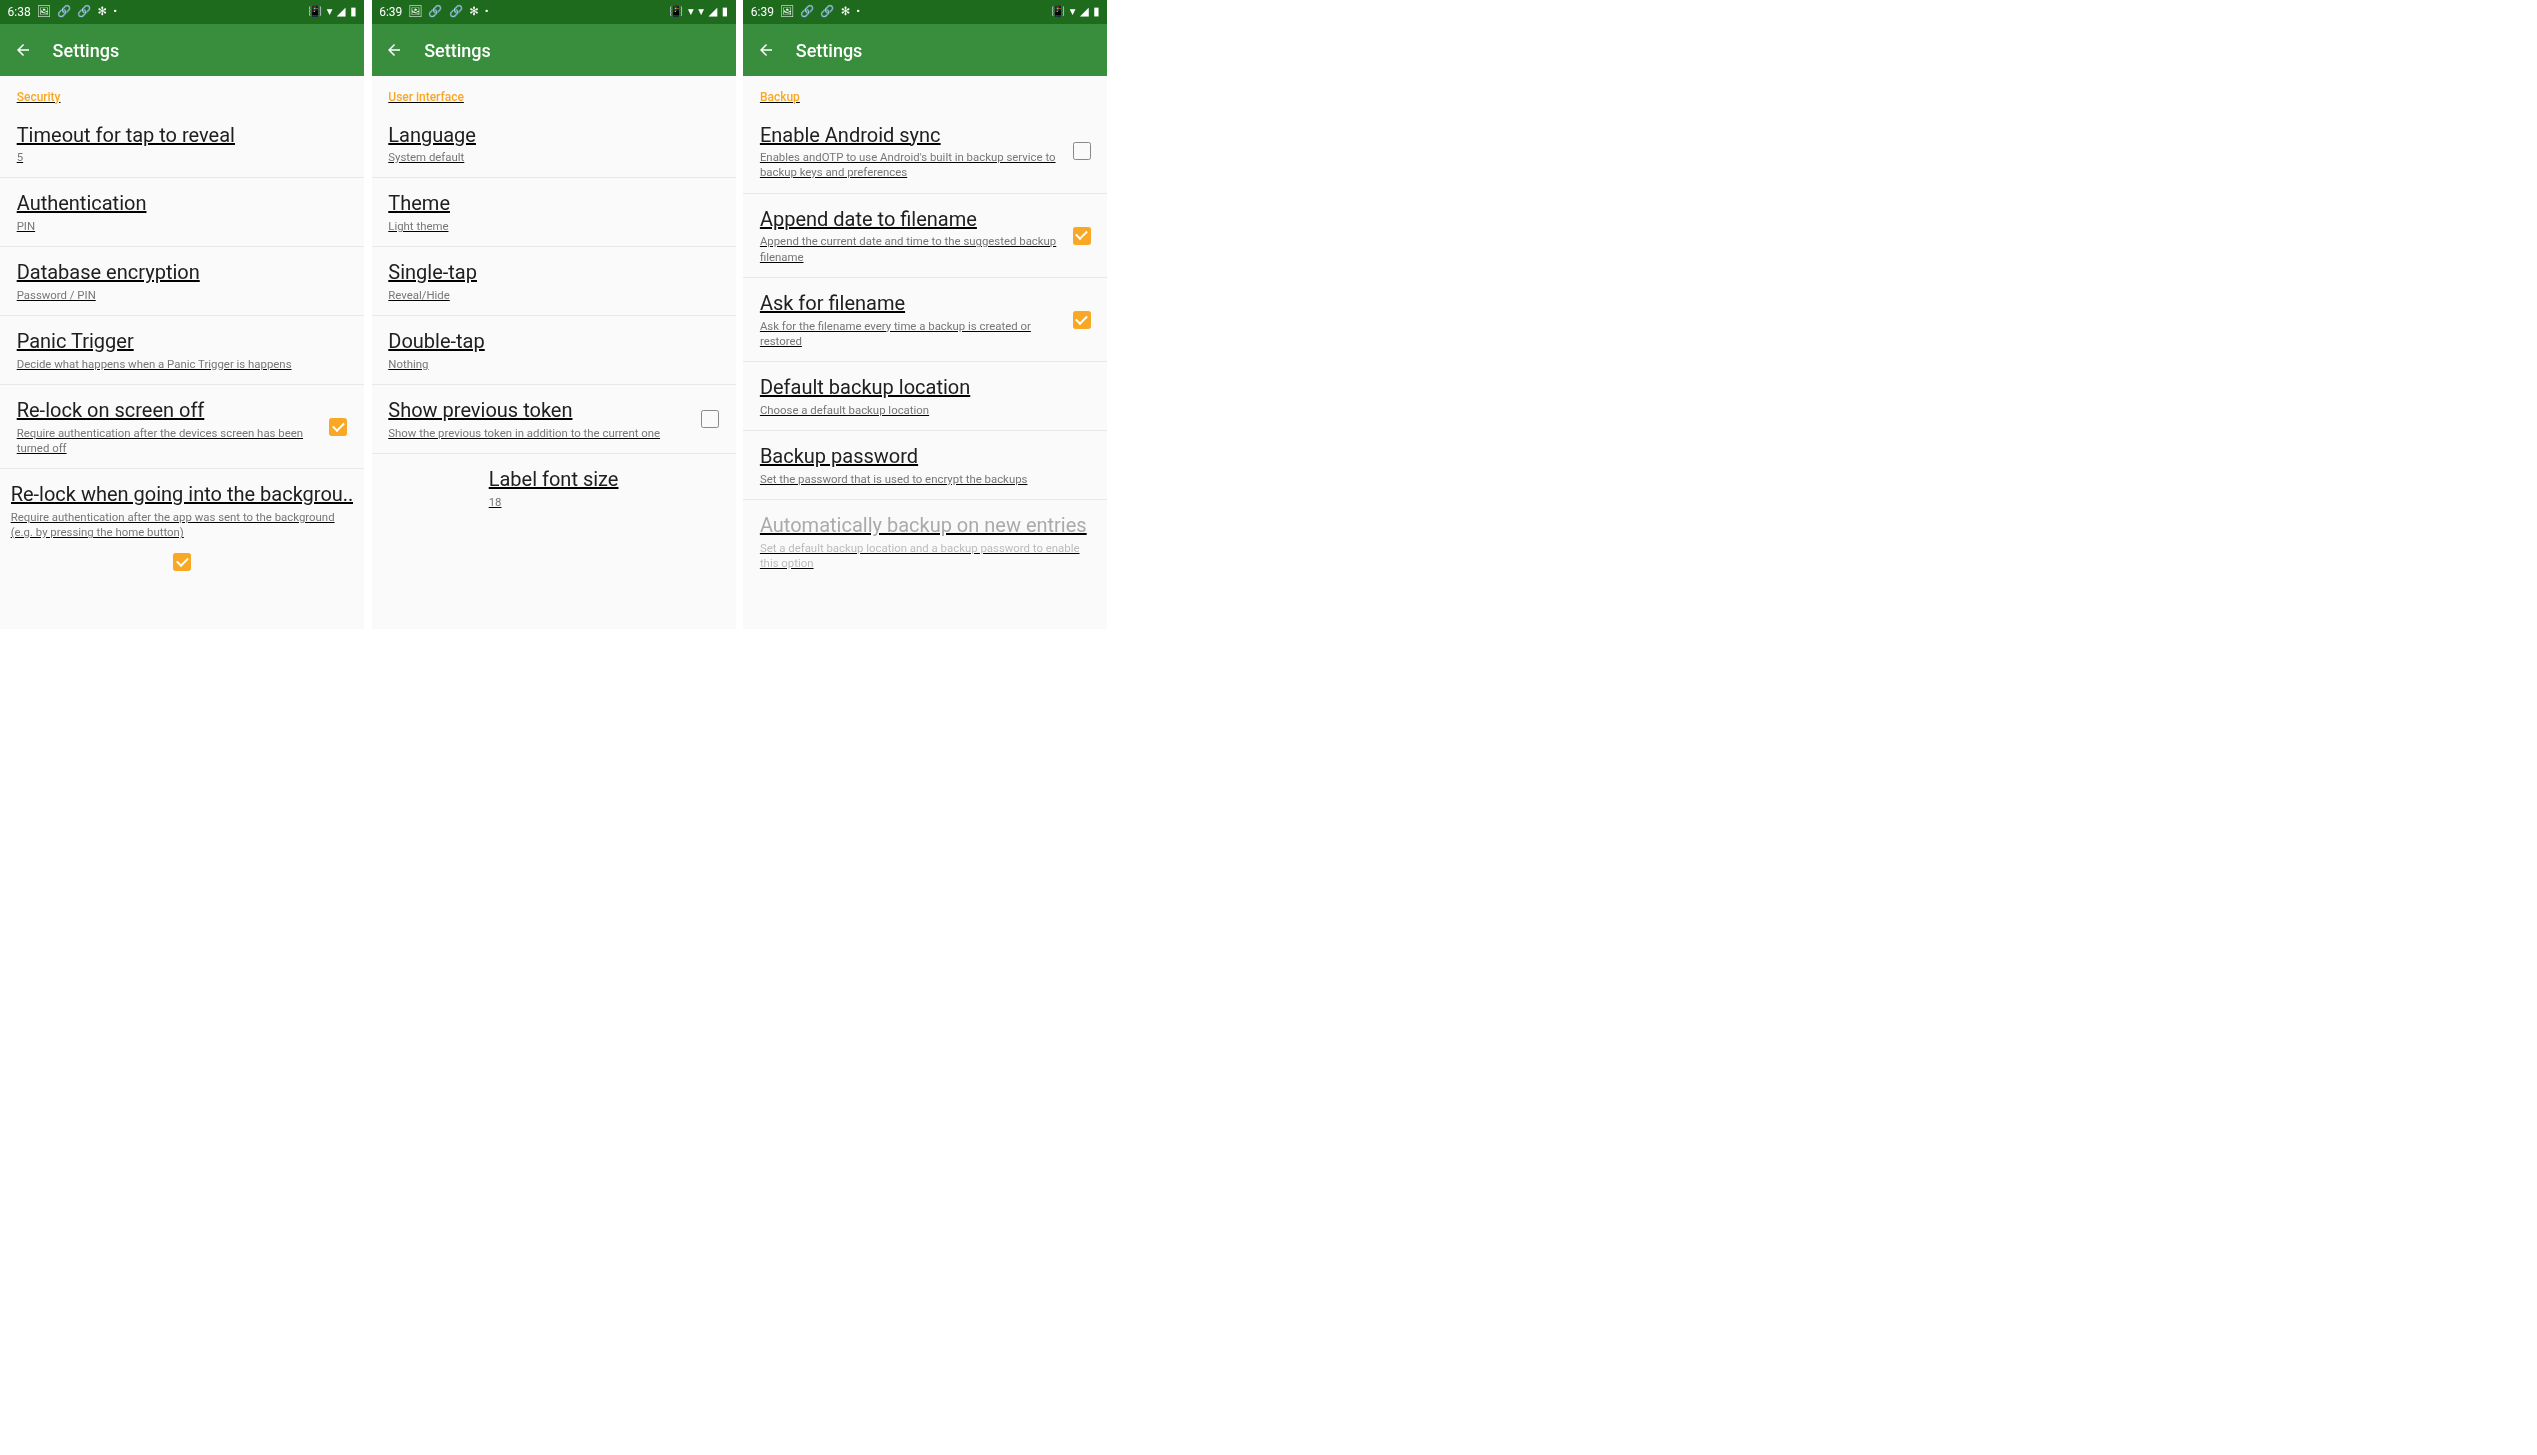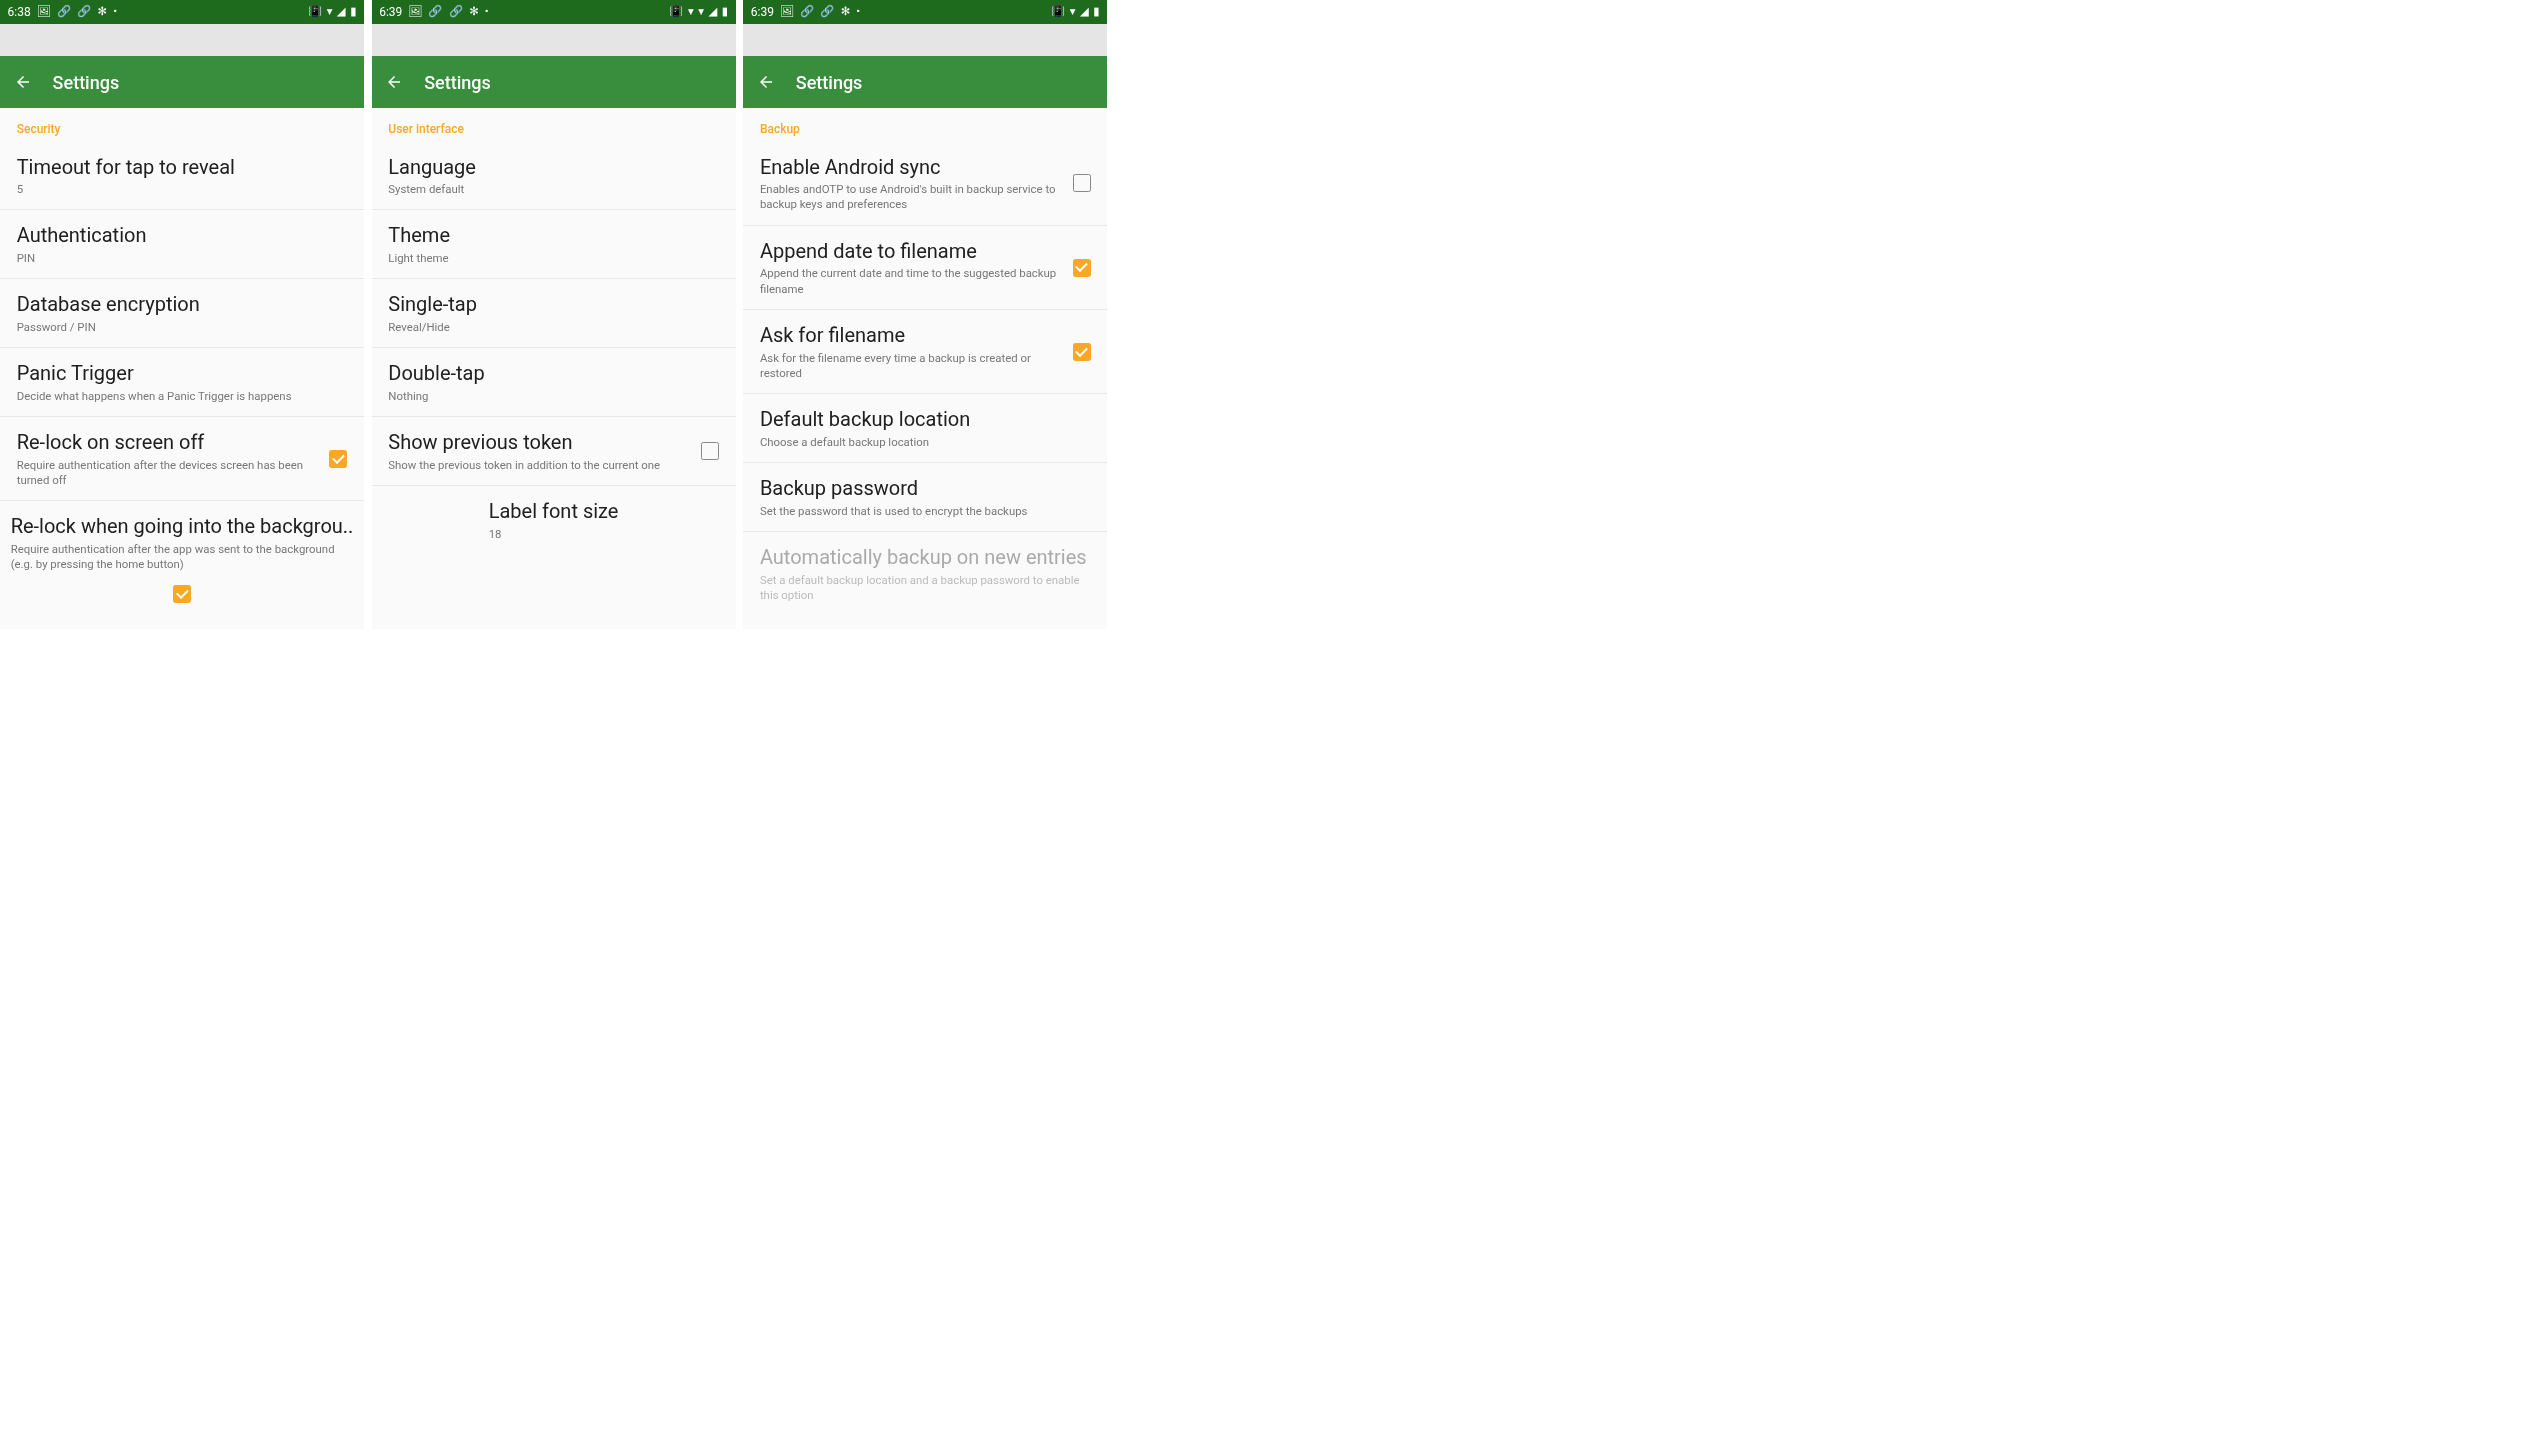--- a/index.html
+++ b/index.html
@@ -34,35 +34,35 @@
   .statusbar .right { margin-left: auto; display: flex; align-items: center; gap: 4.5px; }
   .status-icon { font-size: 11.4px; line-height: 1; }
   .appbar {
     height: 52px;
     background: #388e3c;
     color: #fff;
     display: flex;
     align-items: center;
     padding: 0 13.6px;
     gap: 21px;
-    margin-top: 32px;
   }
   .back-arrow {
     width: 18px; height: 18px;
     display: flex; align-items: center; justify-content: center;
     cursor: pointer;
   }
   .appbar-title {
     font-size: 18px;
     font-weight: 500;
   }
   .content {
     background: #fafafa;
     height: calc(629px - 76px);
     overflow-y: hidden;
+    text-decoration: underline;
   }
   .section-header {
     color: #f9a825;
     font-size: 12px;
     font-weight: 500;
     padding: 13.6px 16.7px 6px 16.7px;
   }
   .row {
     padding: 12px 16.7px;
     border-bottom: 0.8px solid #e8e8e8;

